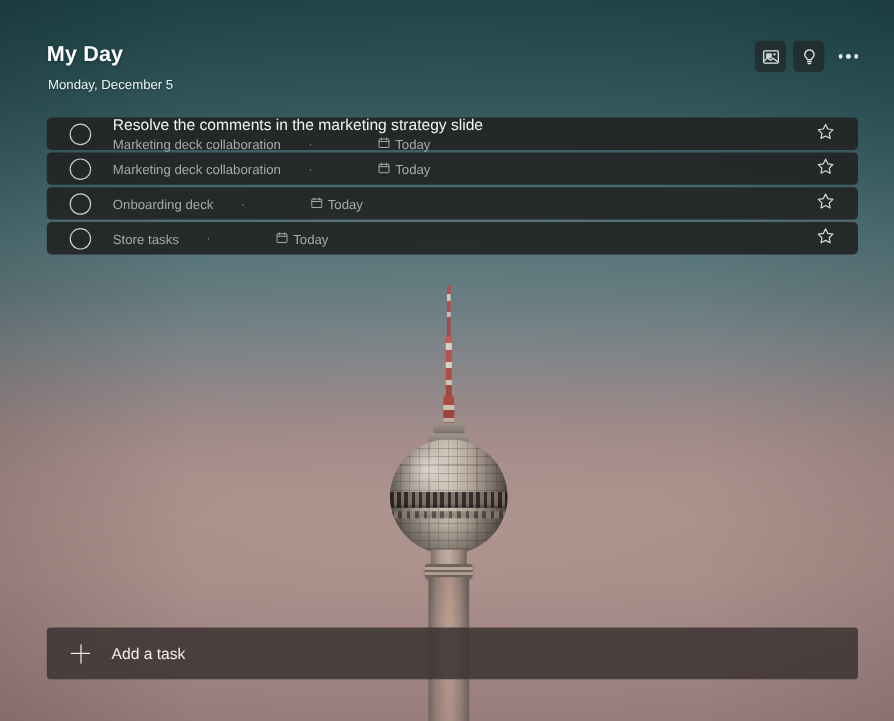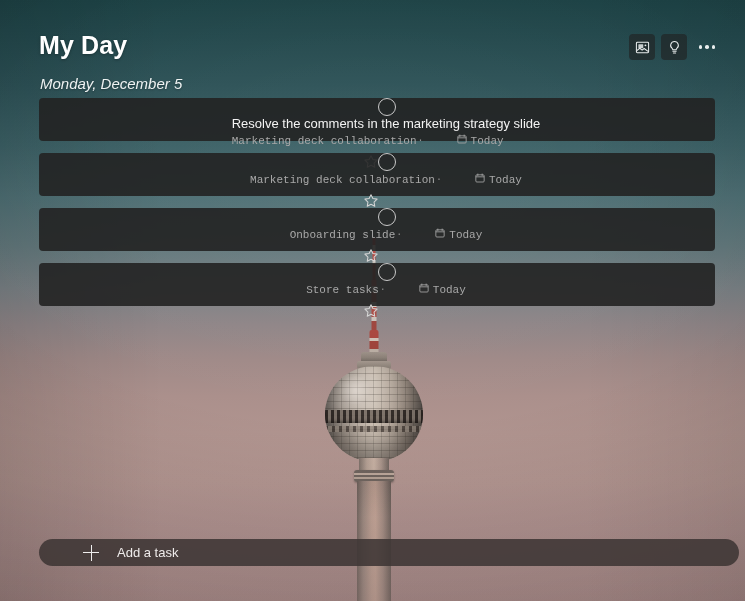--- a/index.html
+++ b/index.html
@@ -223,34 +223,33 @@
   
   .header {
     position: absolute;
     left: 39px;
     top: 30px;
     right: 24px;
     height: 50px;
   }
   .title {
     margin: 0;
-    font-size: 25px;
+    font-size: 18px;
     font-weight: bold;
     color: #ffffff;
     line-height: 30px;
     letter-spacing: 0.1px;
     text-shadow: 0 1px 3px rgba(0,0,0,0.30);
   }
   .subtitle {
-    margin: 16px 0 0 1px;
-    font-size: 15px;
+    margin: 3px 0 0 1px;
+    font-size: 11px;
     color: #eef2f2;
     line-height: 16px;
     text-shadow: 0 1px 2px rgba(0,0,0,0.28);
-    font-style: italic;
   }
 
   .header-actions {
     position: absolute;
     right: 0;
     top: 4px;
     display: flex;
     align-items: center;
     gap: 6px;
   }
@@ -292,28 +291,27 @@
 
   
   .task-list {
     position: absolute;
     left: 39px;
     top: 98px;
     width: 676px;
   }
   .task-card {
     position: relative;
-    height: 43px;
-    margin-bottom: 12px;
+    height: 27px;
+    margin-bottom: 2px;
     border-radius: 4px;
     background: rgba(34,34,34,0.90);
     display: flex;
     align-items: center;
     cursor: pointer;
-    flex-direction: column;
   }
   .task-check {
     width: 18px;
     height: 18px;
     border-radius: 50%;
     border: 1.4px solid #c9c9c9;
     margin-left: 19px;
     flex: 0 0 auto;
     background: transparent;
     cursor: pointer;
@@ -332,23 +330,22 @@
     overflow: hidden;
     text-overflow: ellipsis;
   }
   .task-meta {
     margin-top: 2px;
     font-size: 11px;
     color: #a8a8a8;
     line-height: 14px;
     display: flex;
     align-items: center;
-    gap: 1px;
+    gap: 23px;
     white-space: nowrap;
-    font-family: Liberation Mono, monospace;
   }
   .meta-sep {
     color: #8c8c8c;
     font-size: 10px;
   }
   .meta-due {
     display: inline-flex;
     align-items: center;
     gap: 4px;
     color: #a8a8a8;
@@ -368,27 +365,26 @@
     flex: 0 0 auto;
     padding: 0;
   }
 
   
   .add-task {
     position: absolute;
     left: 39px;
     bottom: 35px;
     width: 676px;
-    height: 27px;
-    border-radius: 14px;
+    height: 43px;
+    border-radius: 3px;
     background: rgba(62,54,52,0.88);
     display: flex;
     align-items: center;
     cursor: text;
-    padding-left: 24px;
   }
   .plus {
     width: 16px;
     height: 16px;
     margin-left: 20px;
     position: relative;
     flex: 0 0 auto;
   }
   .plus::before, .plus::after {
     content: "";
@@ -519,21 +515,21 @@
             <path d="M9 1.9l2.12 4.3 4.75.69-3.44 3.35.81 4.73L9 12.73l-4.24 2.24.81-4.73L2.13 6.89l4.75-.69L9 1.9z" stroke="#d6d6d6" stroke-width="1.15" fill="none" stroke-linejoin="round"></path>
           </svg>
         </span>
       </button>
     </div>
 
     <div class="task-card">
       <button class="task-check"></button>
       <div class="task-text">
         <div class="task-meta">
-          <span>Onboarding slide</span>
+          <span>Onboarding deck</span>
           <span class="meta-sep">·</span>
           <span class="meta-due">
             <span class="cal-icon">
               <svg width="10" height="10" viewBox="0 0 12 12" fill="none">
                 <rect x="1" y="2.2" width="10" height="8.6" rx="1.2" stroke="#a8a8a8" stroke-width="1"></rect>
                 <path d="M1 4.6h10" stroke="#a8a8a8" stroke-width="1"></path>
                 <path d="M3.4 1.2v1.8M8.6 1.2v1.8" stroke="#a8a8a8" stroke-width="1" stroke-linecap="round"></path>
               </svg>
             </span>
             <span>Today</span>

